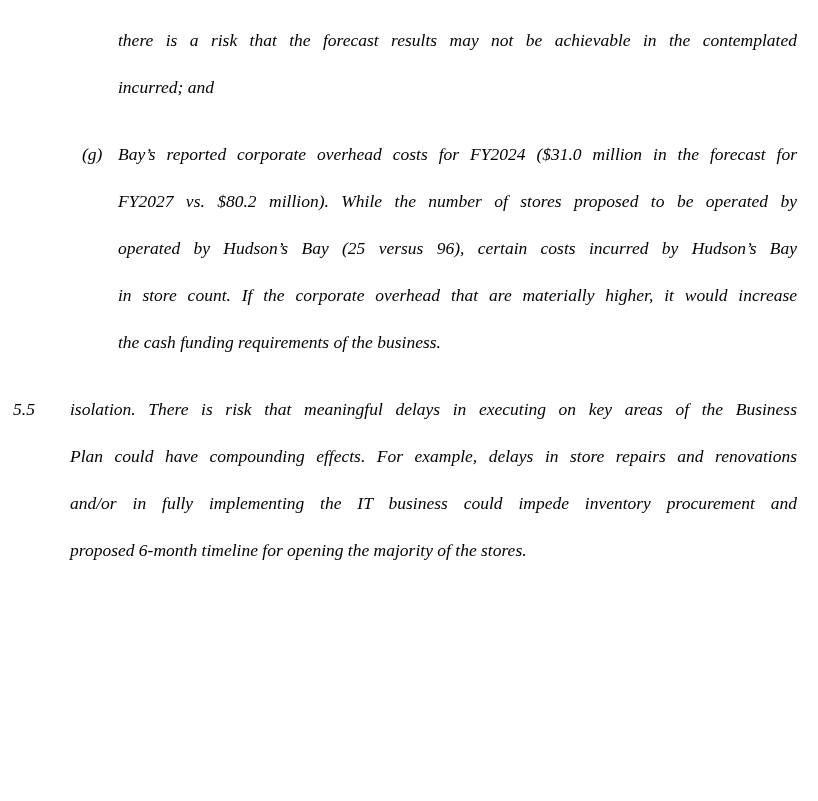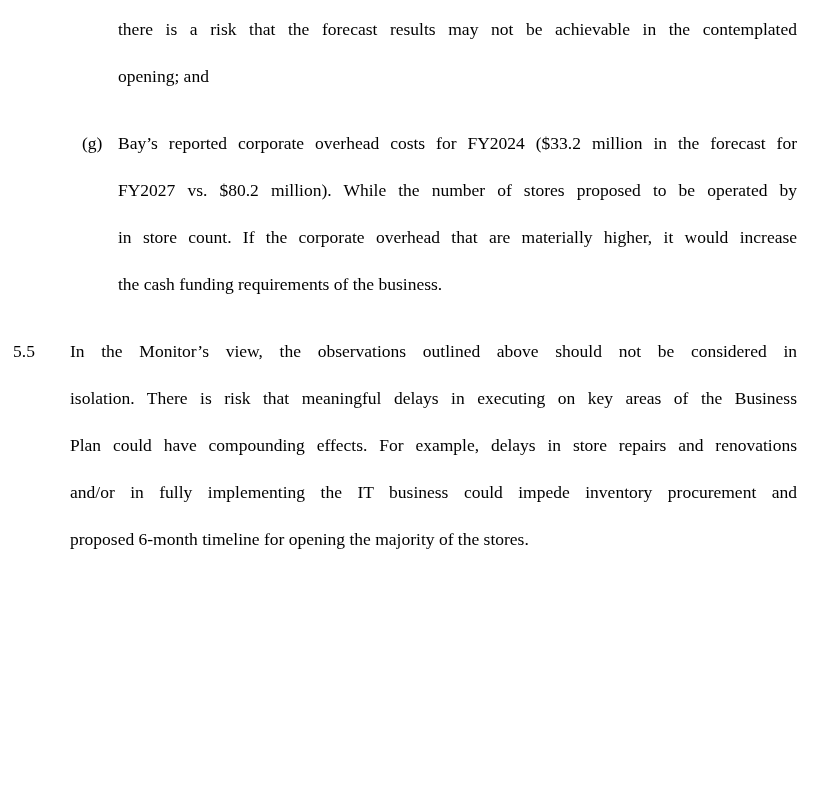--- a/index.html
+++ b/index.html
@@ -10,21 +10,22 @@
   .page {
     position: relative;
     width: 818px;
     height: 801px;
     background: #ffffff;
     color: #000000;
     font-family: "Liberation Serif", "DejaVu Serif", serif;
     font-size: 17.5px;
     overflow: hidden;
     box-sizing: border-box;
-    padding-top: 6px;
+    padding-top: 17px;
+    font-style: italic;
   }
   .para {
     position: relative;
     line-height: 47px;
   }
   .para-continuation {
     margin: 0 21px 0 118px;
   }
   .para-item-g {
     margin: 20px 21px 0 118px;
@@ -47,37 +48,37 @@
     text-align-last: justify;
   }
 </style>
 </head>
 <body>
 
 <div class="page">
 
   <div class="para para-continuation">
       <div class="ln j">there is a risk that the forecast results may not be achievable in the contemplated</div>
-      <div class="ln">opening; and</div>
+      <div class="ln">incurred; and</div>
     </div>
 
   <div class="para para-item-g">
     <span class="hang-label">(g)</span>
     <div>
-        <div class="ln j">Bay’s reported corporate overhead costs for FY2024 ($33.2 million in the forecast for</div>
+        <div class="ln j">Bay’s reported corporate overhead costs for FY2024 ($31.0 million in the forecast for</div>
         <div class="ln j">FY2027 vs. $80.2 million). While the number of stores proposed to be operated by</div>
+        <div class="ln j">operated by Hudson’s Bay (25 versus 96), certain costs incurred by Hudson’s Bay</div>
         <div class="ln j">in store count. If the corporate overhead that are materially higher, it would increase</div>
         <div class="ln">the cash funding requirements of the business.</div>
       </div>
   </div>
 
   <div class="para para-5-5">
     <span class="hang-label">5.5</span>
     <div>
-        <div class="ln j">In the Monitor’s view, the observations outlined above should not be considered in</div>
         <div class="ln j">isolation. There is risk that meaningful delays in executing on key areas of the Business</div>
         <div class="ln j">Plan could have compounding effects. For example, delays in store repairs and renovations</div>
         <div class="ln j">and/or in fully implementing the IT business could impede inventory procurement and</div>
         <div class="ln">proposed 6-month timeline for opening the majority of the stores.</div>
       </div>
   </div>
 
 </div>
 
 </body></html>

